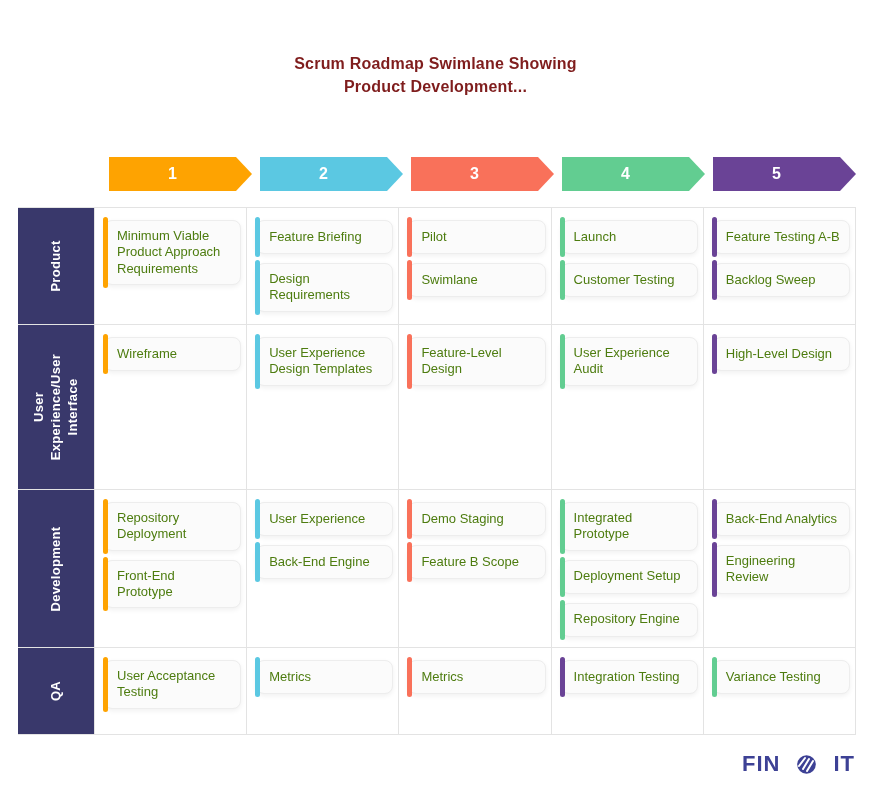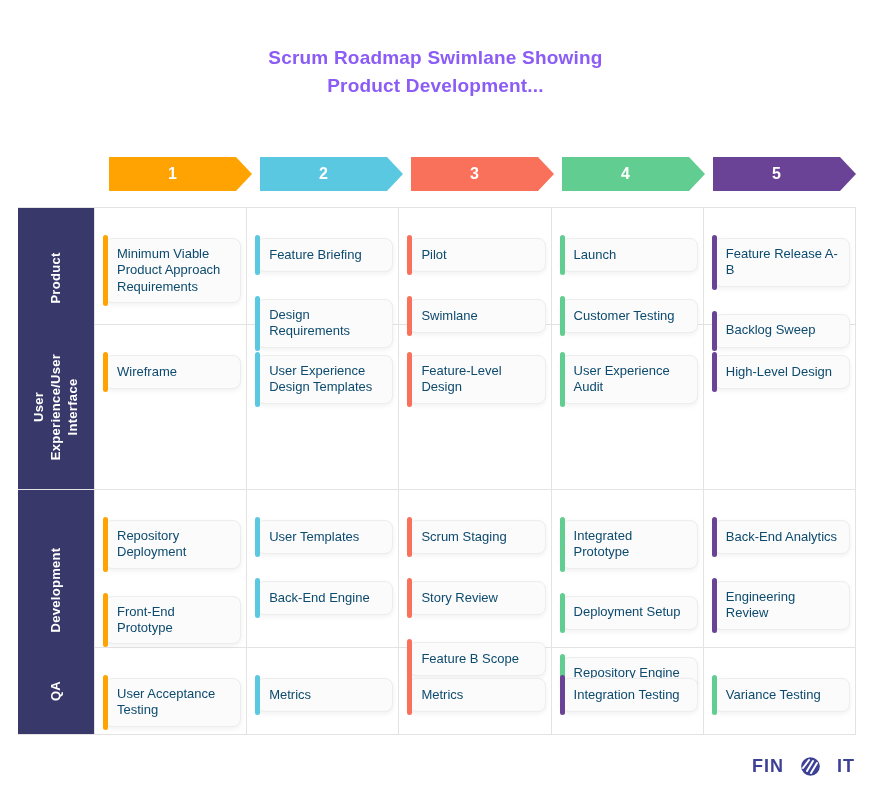--- a/index.html
+++ b/index.html
@@ -3,23 +3,23 @@
 <meta charset="utf-8">
 <style>
   html,body{margin:0;padding:0;}
   body{
     width:871px;height:786px;position:relative;overflow:hidden;
     background:#ffffff;
     font-family:"Liberation Sans", sans-serif;
     color:#1d1d1d;
   }
   .title{
-    position:absolute;top:44px;left:0;right:0;
-    text-align:center;font-size:19px;font-weight:700;line-height:1.45;
-    color:#8b5cf6;white-space:pre-line;letter-spacing:.2px;
+    position:absolute;top:52px;left:0;right:0;
+    text-align:center;font-size:16px;font-weight:700;line-height:1.45;
+    color:#7f1d1d;white-space:pre-line;letter-spacing:.2px;
   }
   
   .stages{position:absolute;left:109px;top:157px;display:flex;gap:8px;}
   .stage{
     width:143px;height:34px;
     clip-path:polygon(0 0, calc(100% - 16px) 0, 100% 50%, calc(100% - 16px) 100%, 0 100%);
     display:flex;align-items:center;justify-content:center;
     padding-right:16px;box-sizing:border-box;
     color:#fff;font-weight:700;font-size:16px;
   }
@@ -56,36 +56,36 @@
     padding:12px 5px 0 9px;
     display:flex;flex-direction:column;gap:9px;
     box-sizing:border-box;min-width:0;
   }
   .card{
     position:relative;background:#fbfbfb;
     border:1px solid #ededed;border-radius:8px;
     box-shadow:0 2px 5px rgba(0,0,0,.06);
     padding:7px 8px 7px 12px;min-height:34px;box-sizing:border-box;
     display:flex;align-items:center;
-    font-size:13px;line-height:1.25;color:#0c4a6e;margin-top:18px;
+    font-size:13px;line-height:1.25;color:#4d7c0f;
   }
   .accent{
     position:absolute;left:-2px;top:-4px;bottom:-4px;width:5px;border-radius:5px;
   }
   .c1 .accent{background:#FEA301;}
   .c2 .accent{background:#5BC8E2;}
   .c3 .accent{background:#F9715A;}
   .c4 .accent{background:#62CD91;}
   .c5 .accent{background:#6A4396;}
   .card-text{display:block;}
   
   .logo{
     position:absolute;right:16px;bottom:9px;
     display:flex;align-items:center;gap:15px;
-    color:#3D4195;font-weight:800;font-size:18px;letter-spacing:1px;text-align:right;
+    color:#3D4195;font-weight:800;font-size:22px;letter-spacing:1px;text-align:right;
   }
   .logo svg{display:block;margin:0 1px;}
 </style>
 </head>
 <body>
 
 <div class="title">Scrum Roadmap Swimlane Showing
 Product Development...</div>
 
 <div class="stages">
@@ -144,21 +144,21 @@
           <span class="card-text">Launch</span>
         </div>
       <div class="card">
           <span class="accent"></span>
           <span class="card-text">Customer Testing</span>
         </div>
     </div>
     <div class="cell c5">
       <div class="card">
           <span class="accent"></span>
-          <span class="card-text">Feature Release A-B</span>
+          <span class="card-text">Feature Testing A-B</span>
         </div>
       <div class="card">
           <span class="accent"></span>
           <span class="card-text">Backlog Sweep</span>
         </div>
     </div>
   </div>
 
   <div class="lane r2">
     <div class="lane-label">
@@ -208,35 +208,31 @@
           <span class="card-text">Repository Deployment</span>
         </div>
       <div class="card">
           <span class="accent"></span>
           <span class="card-text">Front-End Prototype</span>
         </div>
     </div>
     <div class="cell c2">
       <div class="card">
           <span class="accent"></span>
-          <span class="card-text">User Templates</span>
+          <span class="card-text">User Experience</span>
         </div>
       <div class="card">
           <span class="accent"></span>
           <span class="card-text">Back-End Engine</span>
         </div>
     </div>
     <div class="cell c3">
       <div class="card">
           <span class="accent"></span>
-          <span class="card-text">Scrum Staging</span>
-        </div>
-      <div class="card">
-          <span class="accent"></span>
-          <span class="card-text">Story Review</span>
+          <span class="card-text">Demo Staging</span>
         </div>
       <div class="card">
           <span class="accent"></span>
           <span class="card-text">Feature B Scope</span>
         </div>
     </div>
     <div class="cell c4">
       <div class="card">
           <span class="accent"></span>
           <span class="card-text">Integrated Prototype</span>

